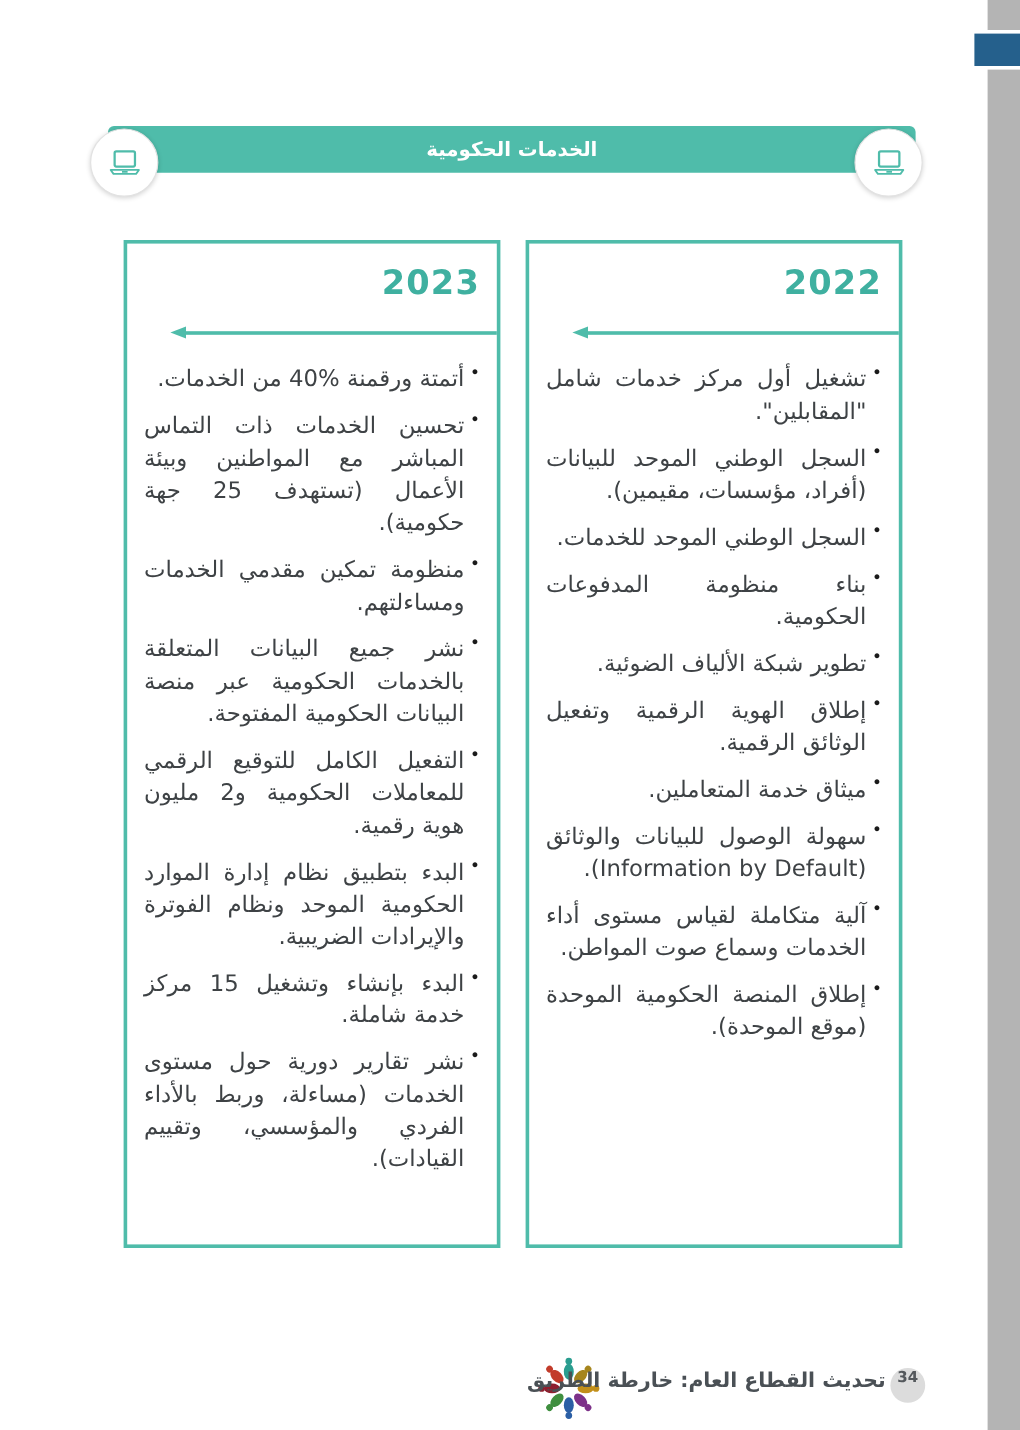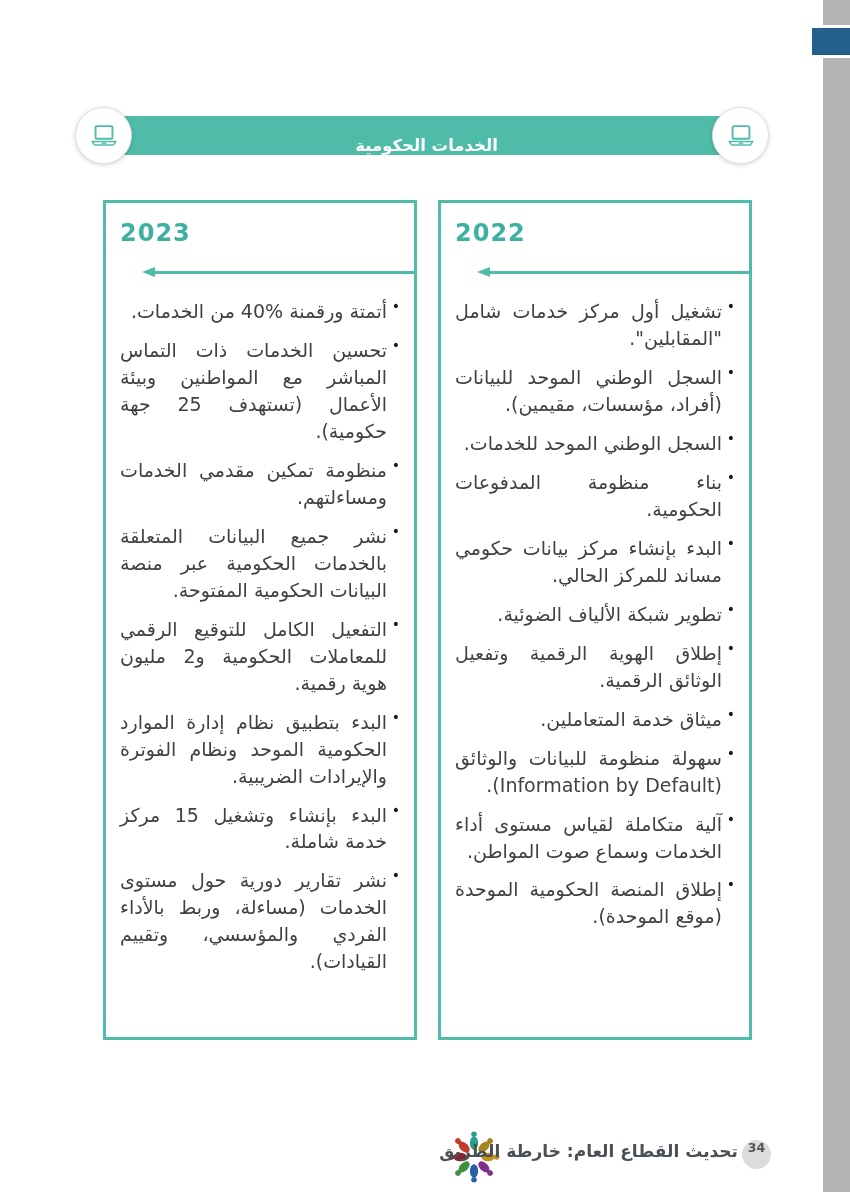--- a/index.html
+++ b/index.html
@@ -11,41 +11,41 @@
   body{
     width:850px;height:1192px;position:relative;overflow:hidden;background:#ffffff;
     font-family:"DejaVu Sans","Liberation Sans",sans-serif;
   }
   
   .side-strip{position:absolute;right:0;top:0;width:27px;height:1192px;background:var(--gray_strip);}
   .side-tab-wrap{position:absolute;right:0;top:25px;width:41px;height:33px;background:#ffffff;}
   .side-tab{position:absolute;right:0;top:3px;left:3px;height:27px;background:var(--blue_tab);}
   
   .banner{
-    position:absolute;left:90px;top:116px;width:673px;height:39px;background:var(--teal);
-    border-radius:5px;color:#fff;display:flex;align-items:flex-end;justify-content:center;
+    position:absolute;left:90px;top:105px;width:673px;height:39px;background:var(--teal);
+    border-radius:5px;color:#fff;display:flex;align-items:center;justify-content:center;
     font-size:16.5px;font-weight:bold;direction:rtl;
   }
   .banner-circle{
     position:absolute;top:107px;width:57px;height:57px;border-radius:50%;background:#ffffff;
     border:1px solid #e2e2e2;box-shadow:0 1px 4px rgba(0,0,0,.18);
     display:flex;align-items:center;justify-content:center;
   }
   .banner-circle.cleft{left:75px;}
   .banner-circle.cright{left:712px;}
   .laptop-svg{display:block;}
   
   .panel{
     position:absolute;top:200px;width:314px;height:840px;border:3px solid var(--teal);
     background:#fff;padding:0 14px;
   }
   .panel.p2023{left:103px;}
   .panel.p2022{left:438px;}
   .year{
-    text-align:left;color:var(--teal_text);font-size:24px;font-weight:bold;
+    text-align:right;color:var(--teal_text);font-size:28px;font-weight:bold;
     margin:16px 0 20px 0;letter-spacing:1px;
   }
   .arrow{position:relative;height:11px;margin:0 -14px 20px 22px;}
   .arrow-line{position:absolute;right:0;left:11px;top:4px;height:3px;background:var(--teal);}
   .arrow-head{
     position:absolute;left:0;top:0;width:0;height:0;
     border-top:5.5px solid transparent;border-bottom:5.5px solid transparent;
     border-right:13px solid var(--teal);
   }
   .bullets{list-style:none;margin:10px 0 0 0;padding:0;direction:rtl;}
@@ -114,25 +114,24 @@
   <h2 class="year">2022</h2>
   <div class="arrow">
     <span class="arrow-head"></span>
     <span class="arrow-line"></span>
   </div>
   <ul class="bullets">
       <li><span>تشغيل أول مركز خدمات شامل "المقابلين".</span></li>
       <li><span>السجل الوطني الموحد للبيانات (أفراد، مؤسسات، مقيمين).</span></li>
       <li><span>السجل الوطني الموحد للخدمات.</span></li>
       <li><span>بناء منظومة المدفوعات الحكومية.</span></li>
-      <li><span>البدء بإنشاء مركز بيانات حكومي مساند للمركز الحالي.</span></li>
       <li><span>تطوير شبكة الألياف الضوئية.</span></li>
       <li><span>إطلاق الهوية الرقمية وتفعيل الوثائق الرقمية.</span></li>
       <li><span>ميثاق خدمة المتعاملين.</span></li>
-      <li><span>سهولة منظومة للبيانات والوثائق (Information by Default).</span></li>
+      <li><span>سهولة الوصول للبيانات والوثائق (Information by Default).</span></li>
       <li><span>آلية متكاملة لقياس مستوى أداء الخدمات وسماع صوت المواطن.</span></li>
       <li><span>إطلاق المنصة الحكومية الموحدة (موقع الموحدة).</span></li>
     </ul>
 </section>
 
 <svg class="footer-logo" viewBox="0 0 60 60">
   <g id="footer-logo-petals">
       <g transform="rotate(0 30 30)">
         <ellipse cx="30" cy="14.5" rx="4.6" ry="7.4" fill="#2a9d8f"></ellipse>
         <circle cx="30" cy="4.8" r="3.1" fill="#2a9d8f"></circle>

